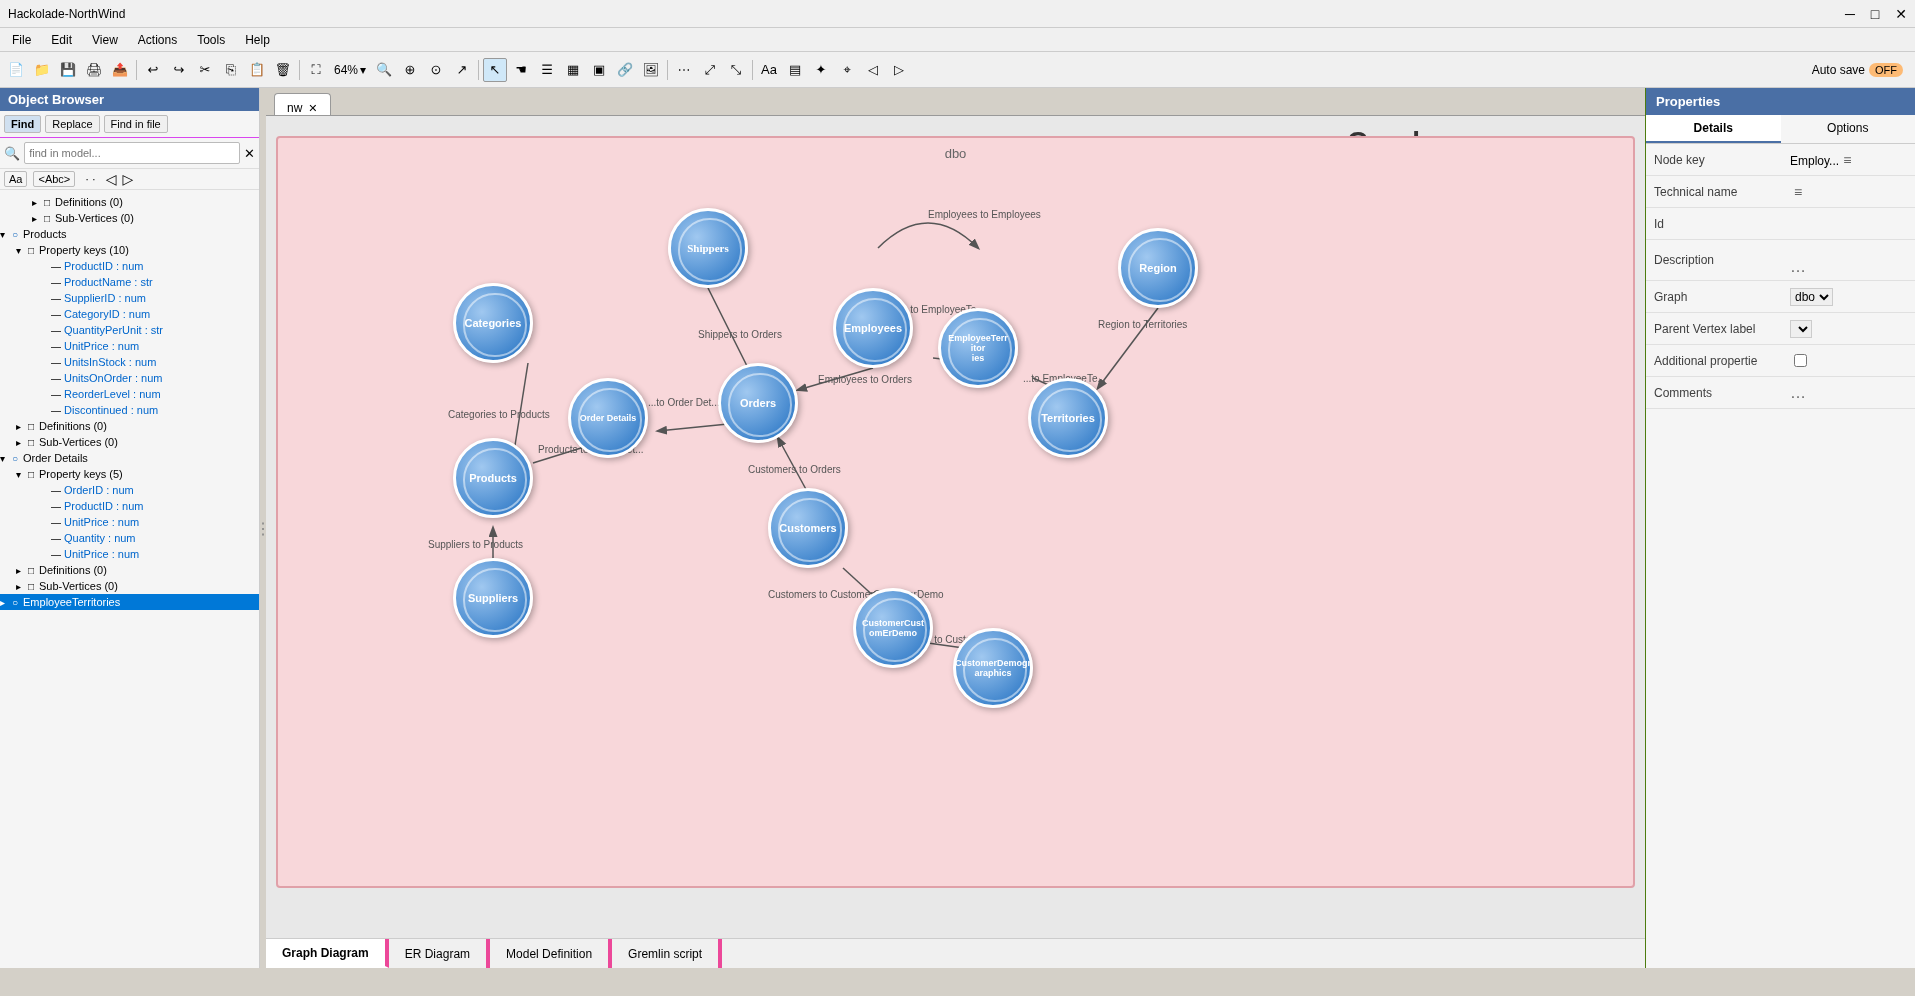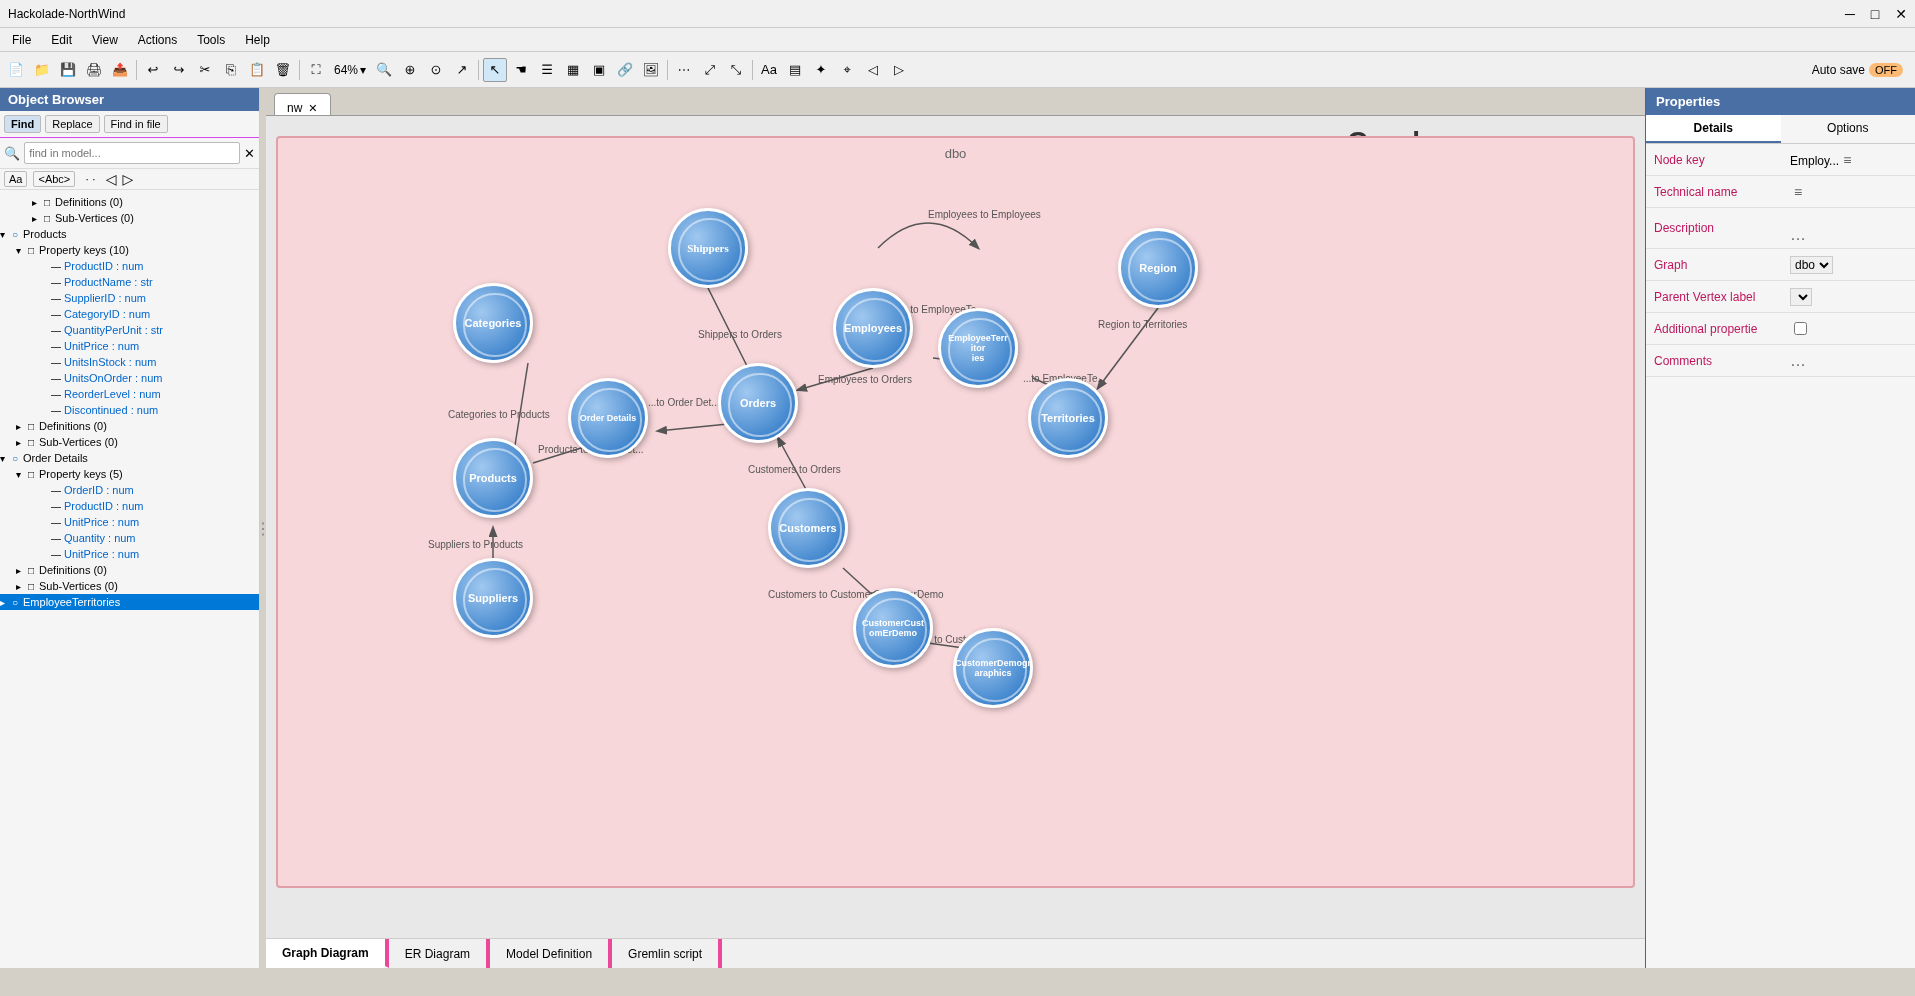--- a/index.html
+++ b/index.html
@@ -70,21 +70,21 @@
     .btab.active { background: white; font-weight: bold; border-bottom: 2px solid white; }
 
     
     #properties { width: 270px; background: #f5f5f5; border-left: 1px solid #4d7c0f; overflow-y: auto; }
     #prop-header { background: #4a6fa5; color: white; padding: 6px 10px; font-size: 13px; font-weight: bold; }
     #prop-tabs { display: flex; border-bottom: 1px solid #ccc; }
     .prop-tab { flex: 1; padding: 6px; text-align: center; font-size: 12px; cursor: pointer; }
     .prop-tab.active { background: white; border-bottom: 2px solid #4a6fa5; font-weight: bold; }
     #prop-content { padding: 0; }
     .prop-row { display: flex; align-items: center; border-bottom: 1px solid #e0e0e0; min-height: 32px; }
-    .prop-label { width: 130px; padding: 4px 8px; font-size: 12px; color: #be185d; flex-shrink: 0; }
+    .prop-label { width: 130px; padding: 4px 8px; font-size: 12px; color: #404040; flex-shrink: 0; }
     .prop-value { flex: 1; padding: 4px 6px; font-size: 12px; margin-left: 8px; }
     .prop-value input[type=text] { width: 100%; border: none; background: transparent; font-size: 12px; outline: none; }
     .prop-value select { border: 1px solid #ccc; font-size: 12px; }
     .prop-icon { margin-left: auto; padding: 0 4px; font-size: 14px; cursor: pointer; color: #666; }
     .prop-checkbox { margin: 4px; }
     .prop-btn { font-size: 16px; cursor: pointer; color: #666; }
     .prop-dots { color: #666; font-size: 16px; cursor: pointer; }
 
     
     #drag-handle { width: 6px; background: transparent; cursor: col-resize; display: flex; align-items: center; justify-content: center; font-size: 16px; color: #888; }
@@ -461,20 +461,24 @@
     <div id="prop-content">
         <div class="prop-row">
           <div class="prop-label">Node key</div>
           <div class="prop-value"><span>Employ...</span><span class="prop-icon">≡</span></div>
         </div>
         <div class="prop-row">
           <div class="prop-label">Technical name</div>
           <div class="prop-value"><span></span><span class="prop-icon">≡</span></div>
         </div>
         <div class="prop-row">
+          <div class="prop-label">Id</div>
+          <div class="prop-value"><input type="text" style=""></div>
+        </div>
+        <div class="prop-row">
           <div class="prop-label">Description</div>
           <div class="prop-value"><input type="text" style=""><span class="prop-dots">…</span></div>
         </div>
         <div class="prop-row">
           <div class="prop-label">Graph</div>
           <div class="prop-value"><select><option>dbo</option></select></div>
         </div>
         <div class="prop-row">
           <div class="prop-label">Parent Vertex label</div>
           <div class="prop-value"><select><option></option></select></div>

